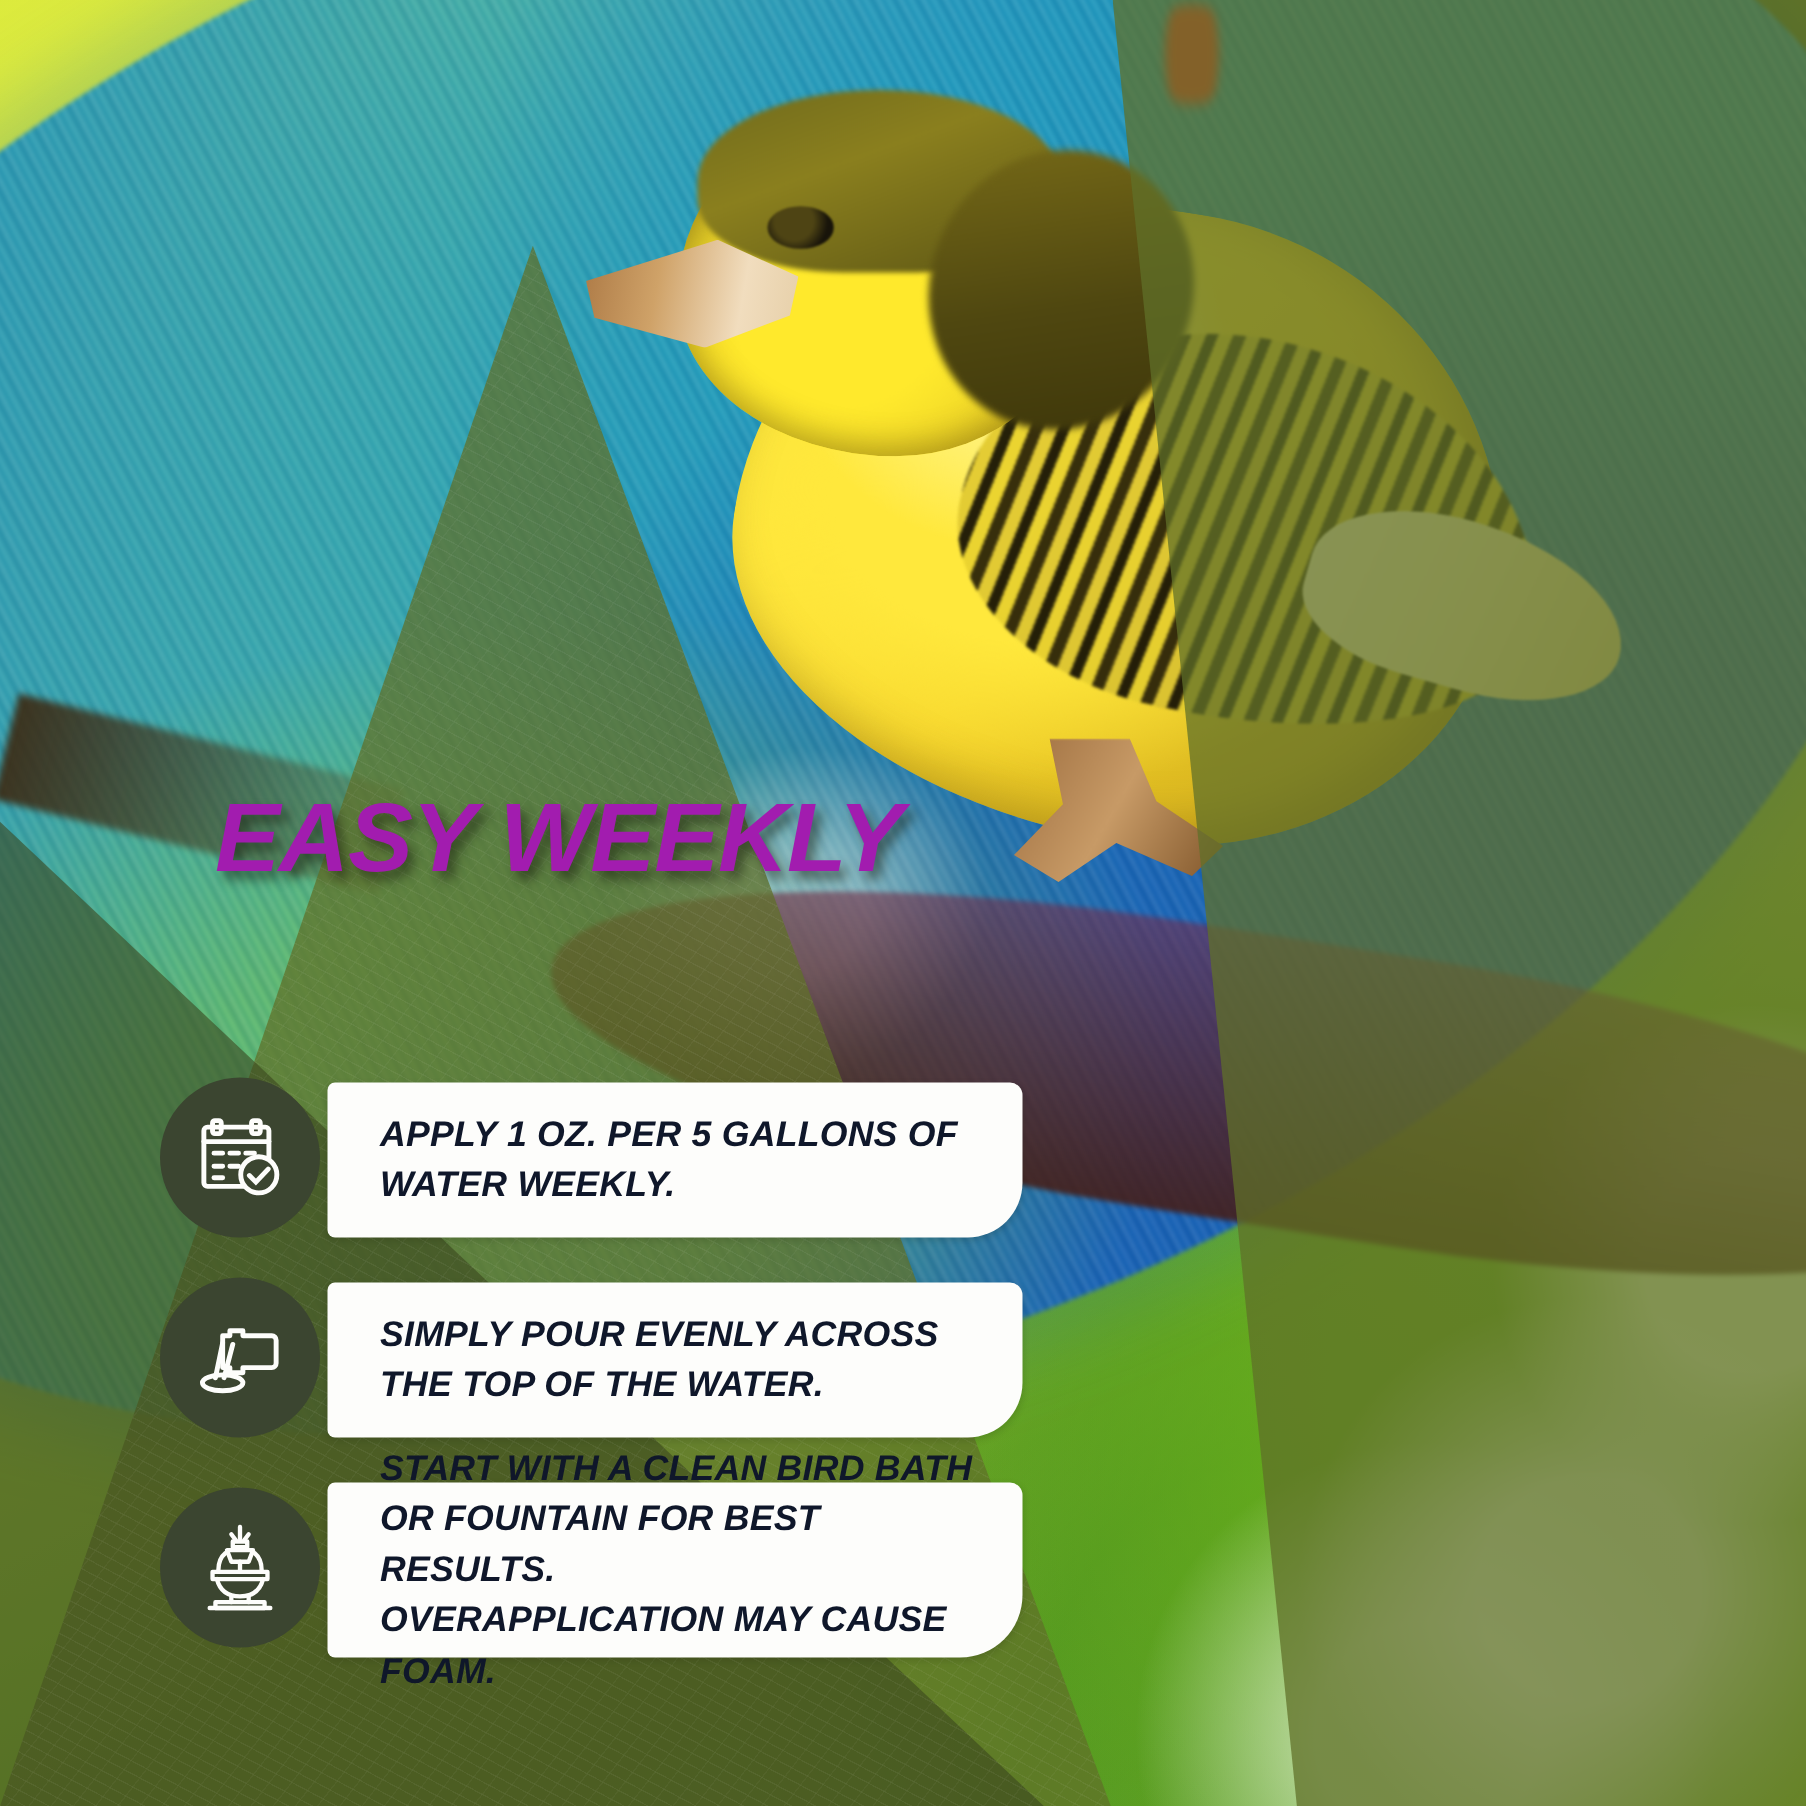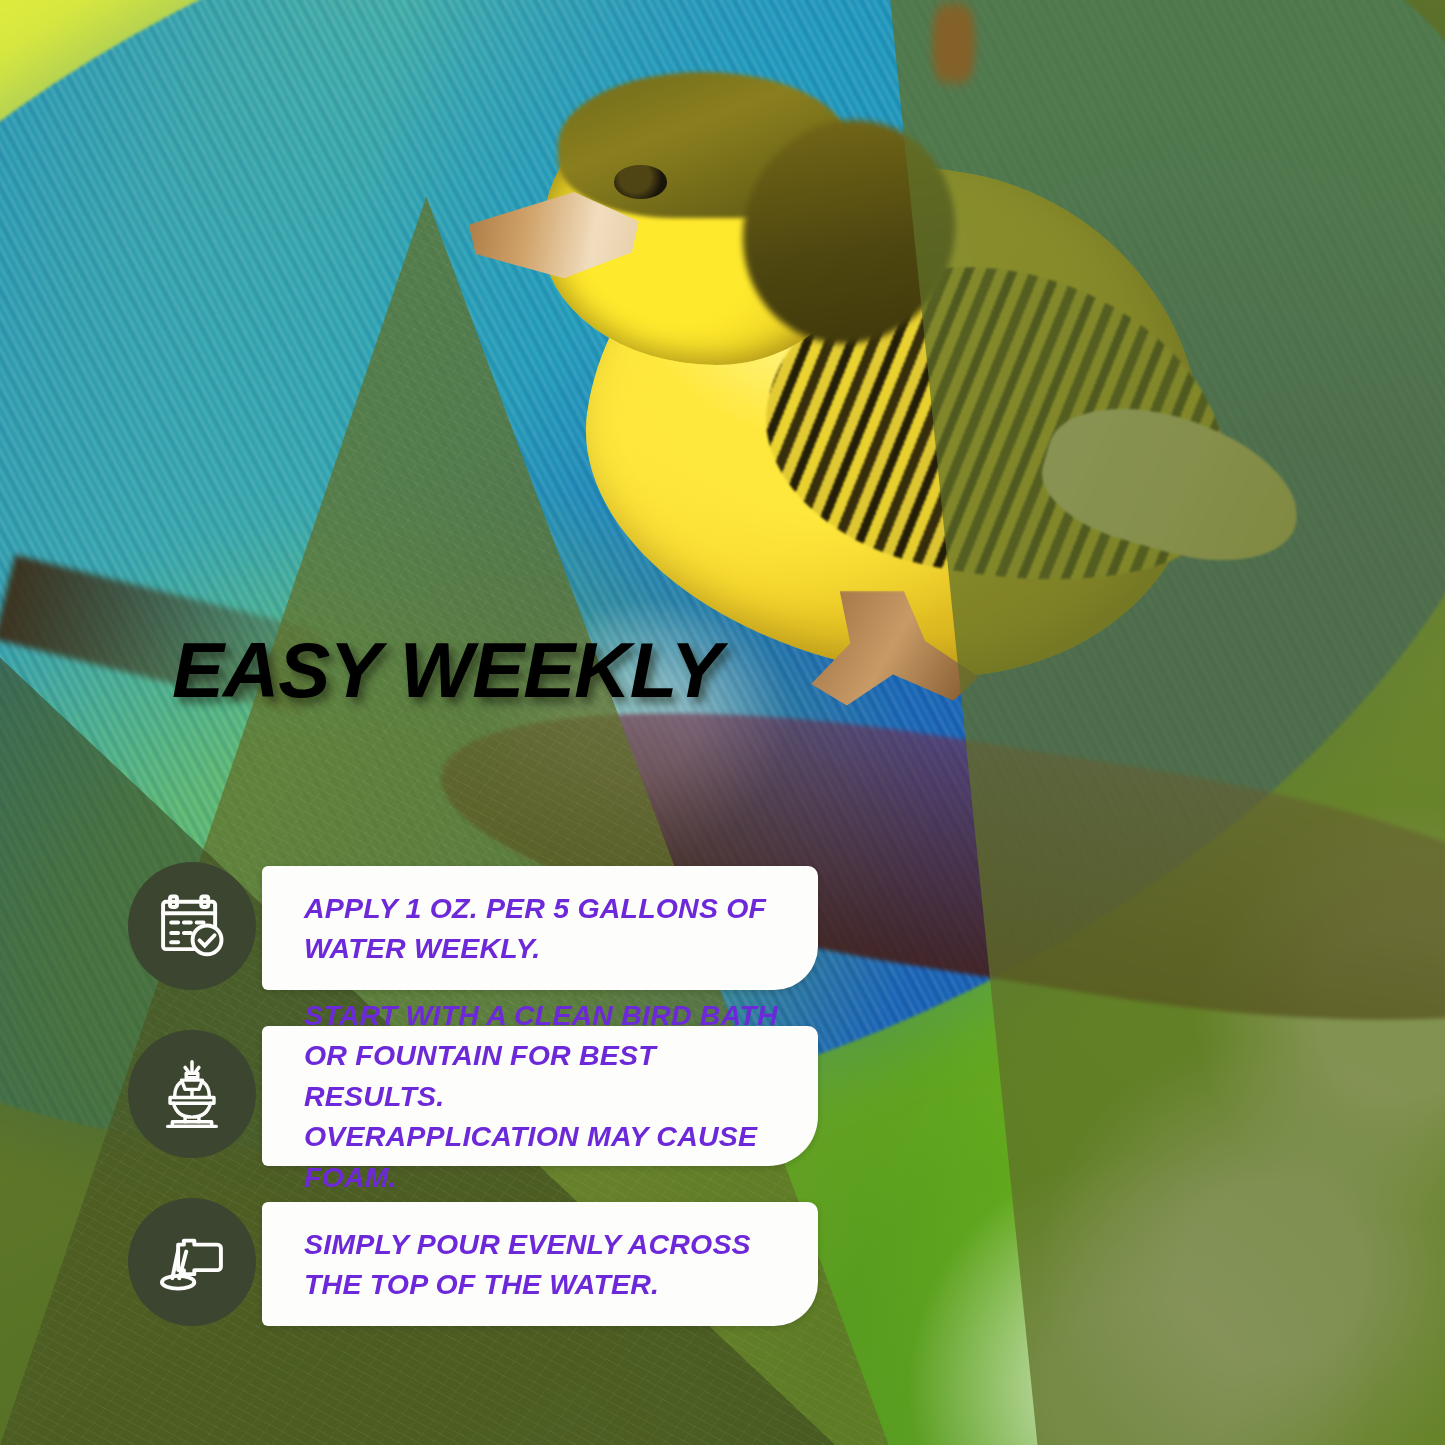--- a/index.html
+++ b/index.html
@@ -187,21 +187,21 @@
       repeating-linear-gradient(-52deg, rgba(255,255,255,.35) 0 1px, rgba(255,255,255,0) 1px 14px);
     clip-path: polygon(0% 100%, 29.5% 13.6%, 61.5% 100%, 0% 100%);
   }
 
   
   .headline {
     position: absolute;
     left: 172px;
     top: 627px;
     width: 700px;
-    color: #000000;
+    color: #a21caf;
     font-size: 78px;
     line-height: 1.12;
     font-weight: 700;
     font-style: italic;
     letter-spacing: -1px;
     text-shadow: 5px 6px 9px rgba(24,30,12,.55);
     text-transform: uppercase;
   }
 
   
@@ -221,21 +221,21 @@
     background: #fdfdfb;
     border-radius: 6px 10px 44px 6px;
     box-shadow: 0 2px 6px rgba(20,26,10,.18);
     display: flex;
     align-items: center;
   }
   .row.tall .pill { height: 140px; border-radius: 6px 10px 50px 6px; }
   .pill-text {
     margin-left: 42px;
     margin-right: 22px;
-    color: #6d28d9;
+    color: #0f172a;
     font-size: 28.5px;
     line-height: 1.42;
     font-weight: 700;
     font-style: italic;
     letter-spacing: .2px;
     text-transform: uppercase;
     white-space: pre-line;
   }
   .icon-circle {
     position: absolute;
@@ -300,20 +300,35 @@
           <rect x="40" y="6.5" width="6" height="9" rx="1.6"></rect>
           <path d="M14 29 h6 M25 29 h6 M36 29 h6"></path>
           <path d="M14 38 h6 M25 38 h6"></path>
           <path d="M14 46 h6"></path>
           <circle cx="45" cy="44" r="12.5" fill="#3b4530"></circle>
           <path d="M38.5 44.5 l4.5 4.5 l8.5 -9"></path>
         </svg>
       </div>
     </div>
 
+    <div class="row">
+      <div class="pill">
+        <div class="pill-text">SIMPLY POUR EVENLY ACROSS
+THE TOP OF THE WATER.</div>
+      </div>
+      <div class="icon-circle">
+        <svg viewBox="0 0 64 64" fill="none" stroke="#fdfdfb" stroke-width="3.4" stroke-linecap="round" stroke-linejoin="round">
+          <path d="M20 17 h5 v-3.5 h9 v3.5 h20 a3 3 0 0 1 3 3 v16 a3 3 0 0 1 -3 3 h-20 v3.5 h-9 v-3.5 h-5 z"></path>
+          <path d="M20 22 L15 46"></path>
+          <path d="M27 23 L21 46"></path>
+          <ellipse cx="20" cy="49.5" rx="14" ry="5.5"></ellipse>
+        </svg>
+      </div>
+    </div>
+
     <div class="row tall">
       <div class="pill">
         <div class="pill-text">START WITH A CLEAN BIRD BATH
 OR FOUNTAIN FOR BEST RESULTS.
 OVERAPPLICATION MAY CAUSE FOAM.</div>
       </div>
       <div class="icon-circle">
         <svg viewBox="0 0 64 64" fill="none" stroke="#fdfdfb" stroke-width="3" stroke-linecap="round" stroke-linejoin="round">
           <path d="M32 4 v8"></path>
           <path d="M26 9 l3 4 M38 9 l-3 4"></path>
@@ -324,29 +339,14 @@
           <path d="M42 22 q5 4 5 12"></path>
           <path d="M13 35 h38 v5 h-38 z"></path>
           <path d="M16 40 q3 12 16 12 q13 0 16 -12"></path>
           <path d="M26 52 v4 M38 52 v4"></path>
           <path d="M15 56 h34 v4 h-34 z"></path>
           <path d="M11 60 h42"></path>
         </svg>
       </div>
     </div>
 
-    <div class="row">
-      <div class="pill">
-        <div class="pill-text">SIMPLY POUR EVENLY ACROSS
-THE TOP OF THE WATER.</div>
-      </div>
-      <div class="icon-circle">
-        <svg viewBox="0 0 64 64" fill="none" stroke="#fdfdfb" stroke-width="3.4" stroke-linecap="round" stroke-linejoin="round">
-          <path d="M20 17 h5 v-3.5 h9 v3.5 h20 a3 3 0 0 1 3 3 v16 a3 3 0 0 1 -3 3 h-20 v3.5 h-9 v-3.5 h-5 z"></path>
-          <path d="M20 22 L15 46"></path>
-          <path d="M27 23 L21 46"></path>
-          <ellipse cx="20" cy="49.5" rx="14" ry="5.5"></ellipse>
-        </svg>
-      </div>
-    </div>
-
   </div>
 </div>
 
 </body></html>

